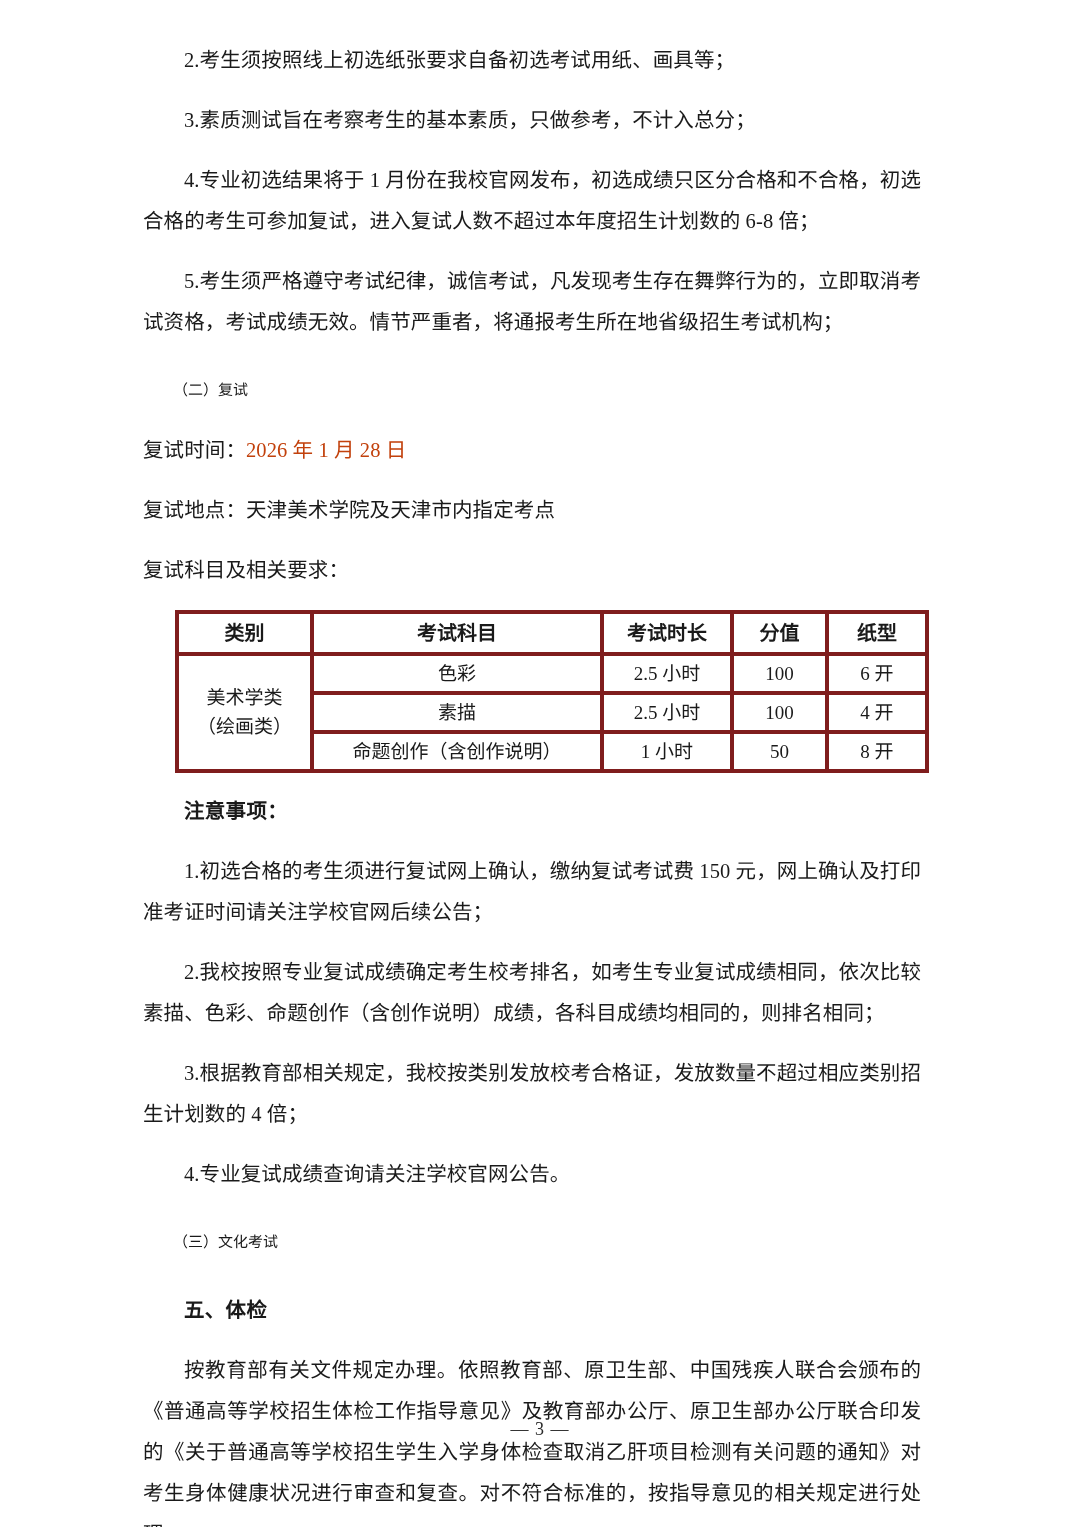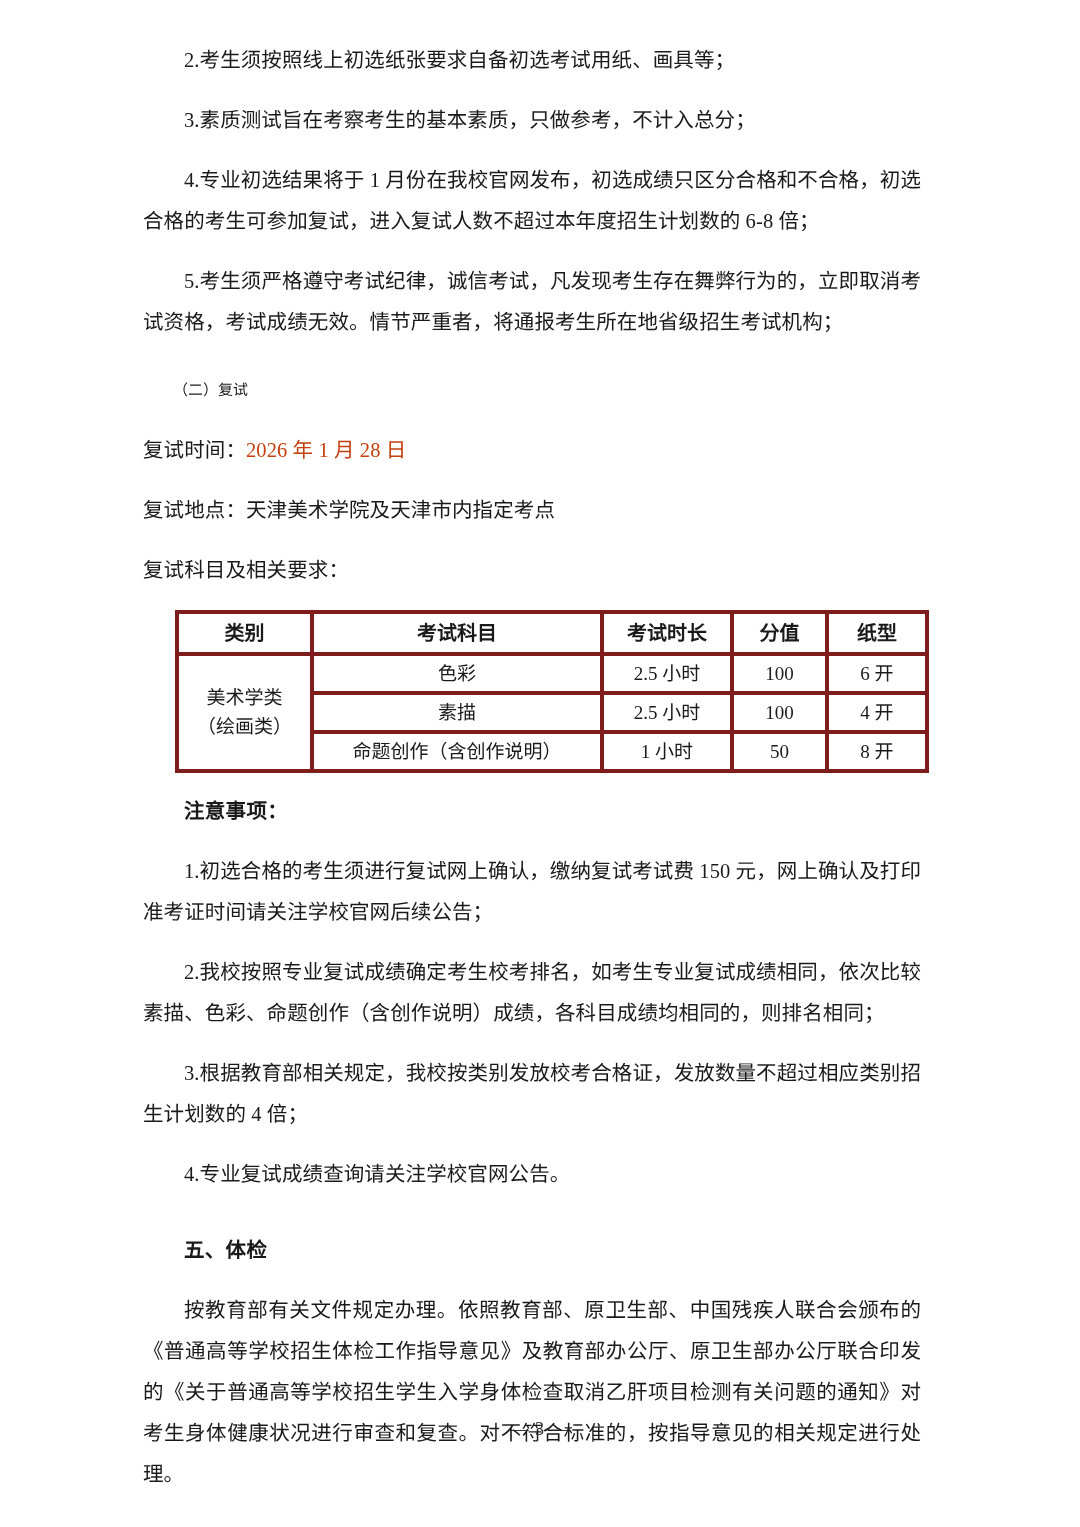--- a/index.html
+++ b/index.html
@@ -191,20 +191,21 @@
     <p class="para indent">1.初选合格的考生须进行复试网上确认，缴纳复试考试费 150 元，网上确认及打印准考证时间请关注学校官网后续公告；</p>
 
     <p class="para indent">2.我校按照专业复试成绩确定考生校考排名，如考生专业复试成绩相同，依次比较素描、色彩、命题创作（含创作说明）成绩，各科目成绩均相同的，则排名相同；</p>
 
     <p class="para indent">3.根据教育部相关规定，我校按类别发放校考合格证，发放数量不超过相应类别招生计划数的 4 倍；</p>
 
     <p class="para indent">4.专业复试成绩查询请关注学校官网公告。</p>
 
     <div class="spacer-md"></div>
 
+    <p class="heading-sub">（三）文化考试</p>
 
 
     <div class="spacer-md"></div>
 
     <p class="heading-bold">五、体检</p>
 
     <p class="para indent">按教育部有关文件规定办理。依照教育部、原卫生部、中国残疾人联合会颁布的《普通高等学校招生体检工作指导意见》及教育部办公厅、原卫生部办公厅联合印发的《关于普通高等学校招生学生入学身体检查取消乙肝项目检测有关问题的通知》对考生身体健康状况进行审查和复查。对不符合标准的，按指导意见的相关规定进行处理。</p>
 
   </div>
 

